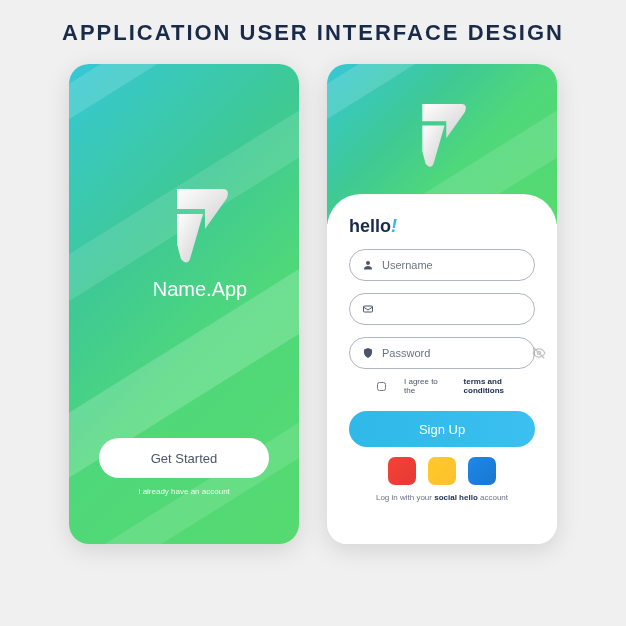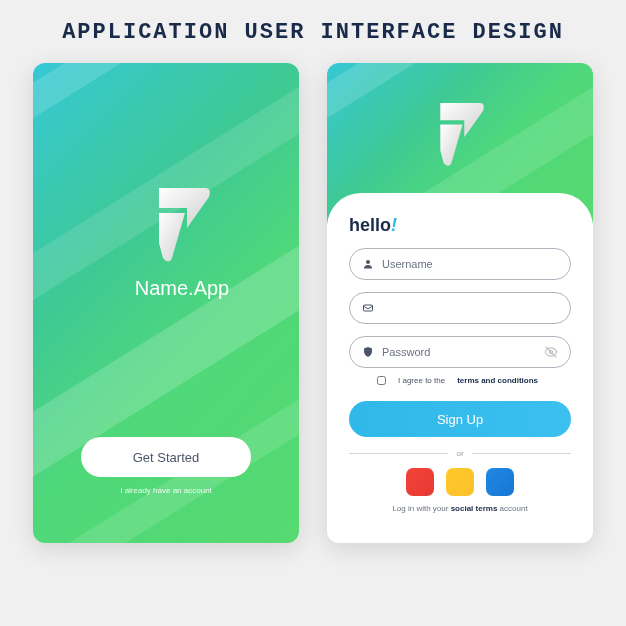--- a/index.html
+++ b/index.html
@@ -3,43 +3,43 @@
 <meta charset="utf-8">
 <style>
 * { margin: 0; padding: 0; box-sizing: border-box; }
 body {
   width: 626px;
   height: 626px;
   background: #f0f0f0;
   font-family: -apple-system, BlinkMacSystemFont, 'Segoe UI', Arial, sans-serif;
   overflow: hidden;
 }
-.header { text-align: center; padding: 20px 0 8px; font-family: Liberation Mono, monospace; }
+.header { text-align: center; padding: 20px 0 8px; }
 .header-title {
   font-size: 22px;
   font-weight: 600;
   color: #1a2b4a;
   letter-spacing: 2px;
 }
 .header-subtitle {
   font-size: 10px;
   color: #4a5568;
   letter-spacing: 3px;
   margin-top: 3px;
 }
 .phones {
   display: flex;
   justify-content: center;
   gap: 28px;
   margin-top: 10px;
 }
 .phone {
-  width: 266px;
+  width: 230px;
   height: 480px;
-  border-radius: 12px;
+  border-radius: 20px;
   position: relative;
   overflow: hidden;
   box-shadow: 0 6px 24px rgba(0,0,0,0.12);
 }
 .grad-bg {
   position: absolute;
   inset: 0;
   background: linear-gradient(135deg, #36c8d6 0%, #3ec995 35%, #4fd87a 60%, #56da70 100%);
 }
 .stripe {
@@ -145,21 +145,21 @@
   flex: 1;
   font-size: 11px;
   color: #4a5568;
   background: transparent;
 }
 .field input::placeholder { color: #6b7280; }
 .eye-icon { width: 14px; height: 14px; opacity: 0.5; cursor: pointer; }
 .terms-row {
   display: flex;
   align-items: center;
-  gap: 12px;
+  gap: 18px;
   margin-top: 8px;
   margin-left: 28px;
   font-size: 8px;
   color: #4a5568;
 }
 .terms-row input { width: 9px; height: 9px; cursor: pointer; }
 .terms-link { font-weight: 700; color: #1a2b4a; cursor: pointer; }
 .signup-btn {
   margin-top: 16px;
   width: 100%;
@@ -288,33 +288,28 @@
       </div>
 
       <div class="terms-row">
         <input type="checkbox" style="">
         <span>I agree to the</span>
         <span class="terms-link">terms and conditions</span>
       </div>
 
       <button class="signup-btn">Sign Up</button>
 
-      <div class="or-row">
-        <div class="or-line"></div>
-        <span class="or-text">or</span>
-        <div class="or-line"></div>
-      </div>
 
       <div class="social-row">
         <div class="social red"></div>
         <div class="social yellow"></div>
         <div class="social blue"></div>
       </div>
 
       <div class="social-text">
         <span>Log in with your</span>
-        <b>social terms</b>
+        <b>social hello</b>
         <span>account</span>
       </div>
     </div>
   </div>
 
 </div>
 
 </body></html>

